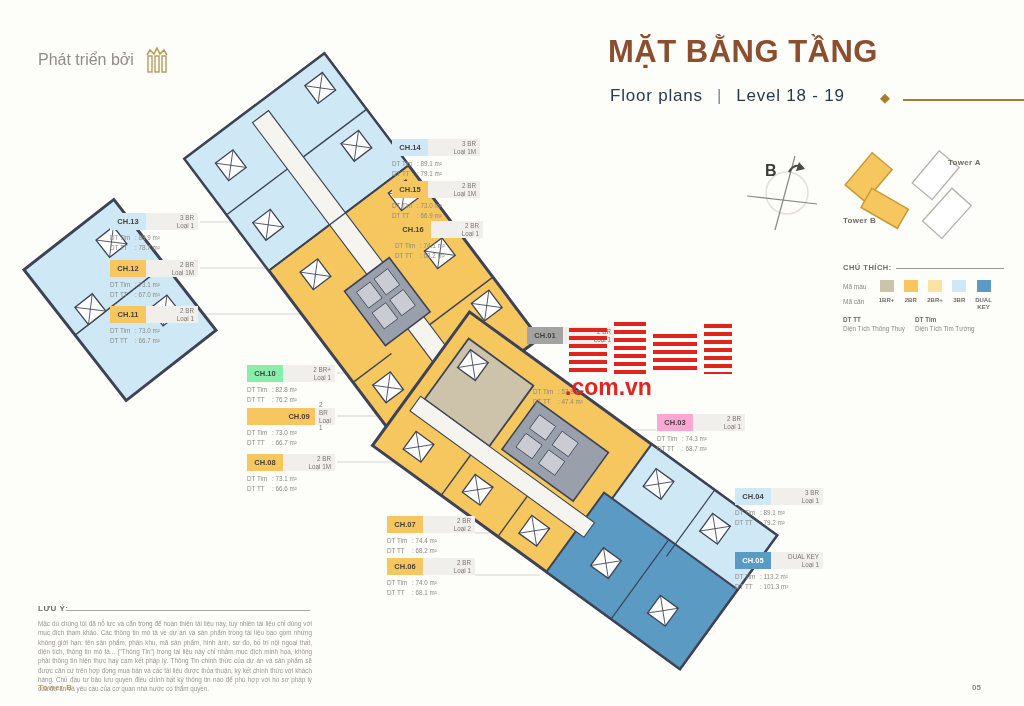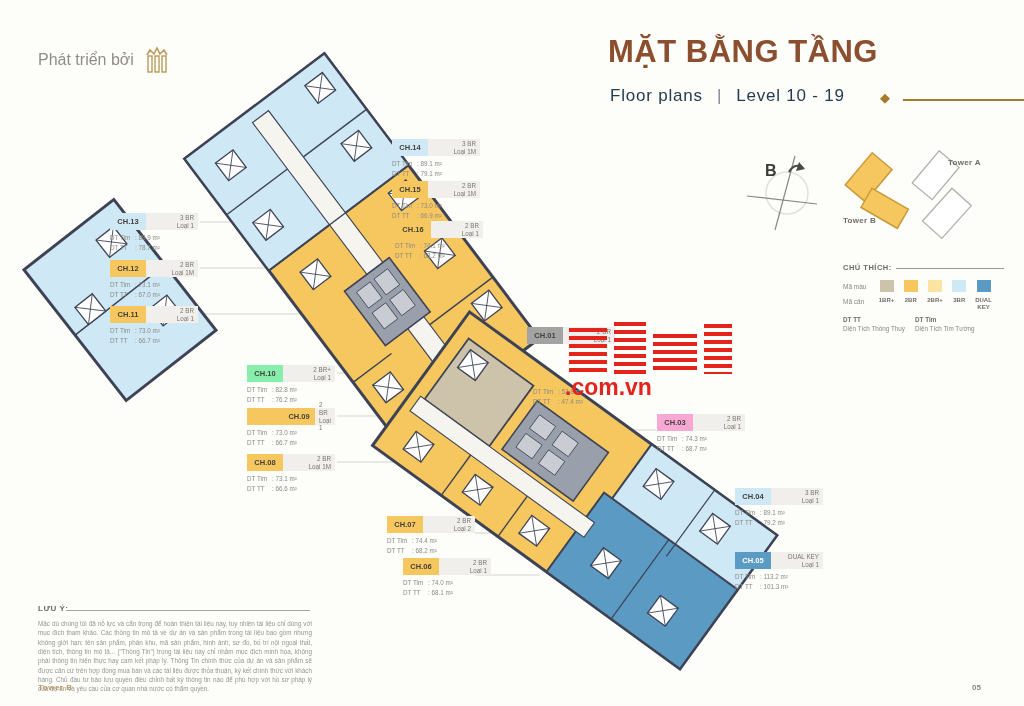--- a/index.html
+++ b/index.html
@@ -148,21 +148,21 @@
     <rect x="4" y="10" width="4" height="16" fill="none" stroke="#b89a5a" stroke-width="1.4"></rect>
     <rect x="11" y="10" width="4" height="16" fill="none" stroke="#b89a5a" stroke-width="1.4"></rect>
     <rect x="18" y="10" width="4" height="16" fill="none" stroke="#b89a5a" stroke-width="1.4"></rect>
   </svg>
 </div>
 
 <h1 class="abs page-title">MẶT BẰNG TẦNG</h1>
 <div class="abs subtitle">
   <span>Floor plans</span>
   <span class="sep">|</span>
-  <span>Level 10 - 19</span>
+  <span>Level 18 - 19</span>
 </div>
 <span class="abs diamond">◆</span>
 <div class="abs title-rule"></div>
 
 <svg class="abs" style="left:745px;top:138px;" width="80" height="100" viewBox="0 0 80 100">
   <circle cx="42" cy="55" r="21" fill="none" stroke="#e3e0da" stroke-width="1.5"></circle>
   <line x1="2" y1="58" x2="72" y2="66" stroke="#8a8781" stroke-width="1.2"></line>
   <line x1="30" y1="92" x2="50" y2="18" stroke="#8a8781" stroke-width="1.2"></line>
   <path d="M44 34 Q50 24 58 30" fill="none" stroke="#4a4a44" stroke-width="2.2"></path>
   <path d="M54 24 L60 31 L51 33 Z" fill="#4a4a44"></path>
@@ -405,21 +405,21 @@
         <span class="utype">
           <span>2 BR</span>
           <span>Loại 2</span>
         </span>
       </div>
       <div class="udts">
         <div><span class="dlab">DT Tim</span><span>: 74.4 m²</span></div>
         <div><span class="dlab">DT TT</span><span>: 68.2 m²</span></div>
       </div>
     </div>
-    <div class="ulabel" style="left: 387px; top: 558px; margin-left: 16px;">
+    <div class="ulabel" style="left: 387px; top: 558px;">
       <div class="uhead">
         <span class="uchip" style="background: rgb(246, 199, 95);">CH.06</span>
         <span class="utype">
           <span>2 BR</span>
           <span>Loại 1</span>
         </span>
       </div>
       <div class="udts">
         <div><span class="dlab">DT Tim</span><span>: 74.0 m²</span></div>
         <div><span class="dlab">DT TT</span><span>: 68.1 m²</span></div>

